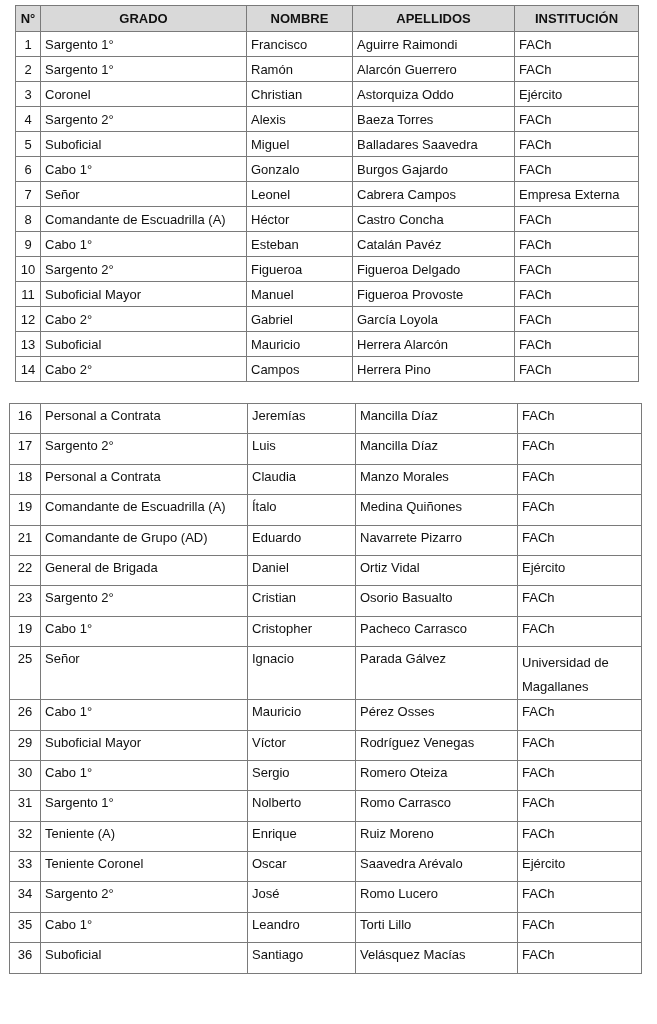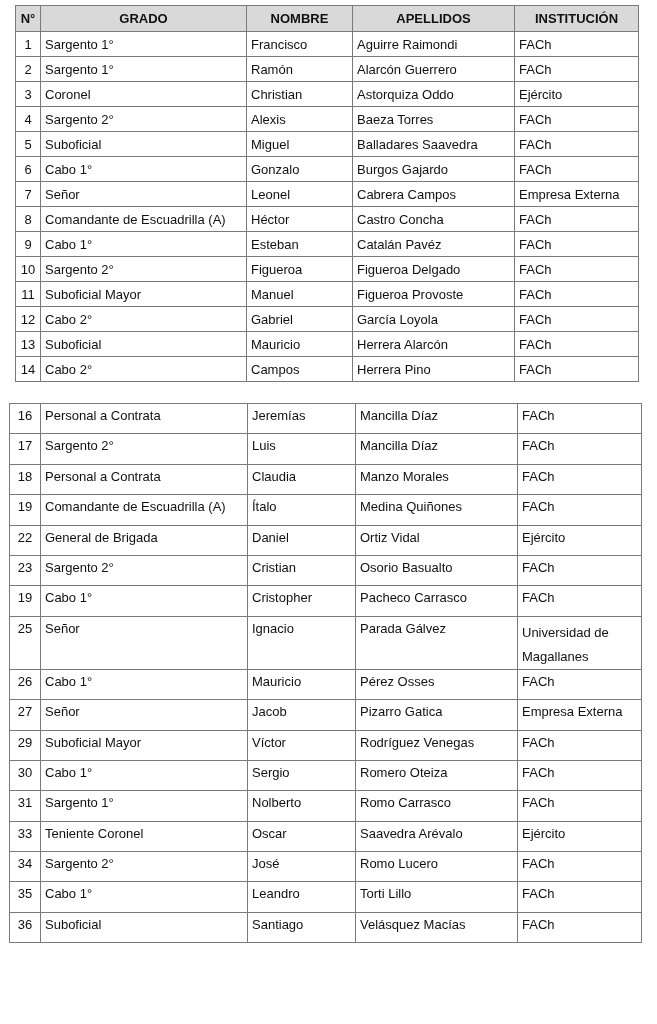--- a/index.html
+++ b/index.html
@@ -169,20 +169,27 @@
         <td>FACh</td>
       </tr>
       <tr>
         <td class="num">19</td>
         <td>Comandante de Escuadrilla (A)</td>
         <td>Ítalo</td>
         <td>Medina Quiñones</td>
         <td>FACh</td>
       </tr>
       <tr>
+        <td class="num">21</td>
+        <td>Comandante de Grupo (AD)</td>
+        <td>Eduardo</td>
+        <td>Navarrete Pizarro</td>
+        <td>FACh</td>
+      </tr>
+      <tr>
         <td class="num">22</td>
         <td>General de Brigada</td>
         <td>Daniel</td>
         <td>Ortiz Vidal</td>
         <td>Ejército</td>
       </tr>
       <tr>
         <td class="num">23</td>
         <td>Sargento 2°</td>
         <td>Cristian</td>
@@ -204,45 +211,45 @@
         <td class="wrap">Universidad de Magallanes</td>
       </tr>
       <tr>
         <td class="num">26</td>
         <td>Cabo 1°</td>
         <td>Mauricio</td>
         <td>Pérez Osses</td>
         <td>FACh</td>
       </tr>
       <tr>
-        <td class="num">27</td>
-        <td>Señor</td>
-        <td>Jacob</td>
-        <td>Pizarro Gatica</td>
-        <td>Empresa Externa</td>
-      </tr>
-      <tr>
         <td class="num">29</td>
         <td>Suboficial Mayor</td>
         <td>Víctor</td>
         <td>Rodríguez Venegas</td>
         <td>FACh</td>
       </tr>
       <tr>
         <td class="num">30</td>
         <td>Cabo 1°</td>
         <td>Sergio</td>
         <td>Romero Oteiza</td>
         <td>FACh</td>
       </tr>
       <tr>
         <td class="num">31</td>
         <td>Sargento 1°</td>
         <td>Nolberto</td>
         <td>Romo Carrasco</td>
+        <td>FACh</td>
+      </tr>
+      <tr>
+        <td class="num">32</td>
+        <td>Teniente (A)</td>
+        <td>Enrique</td>
+        <td>Ruiz Moreno</td>
         <td>FACh</td>
       </tr>
       <tr>
         <td class="num">33</td>
         <td>Teniente Coronel</td>
         <td>Oscar</td>
         <td>Saavedra Arévalo</td>
         <td>Ejército</td>
       </tr>
       <tr>

